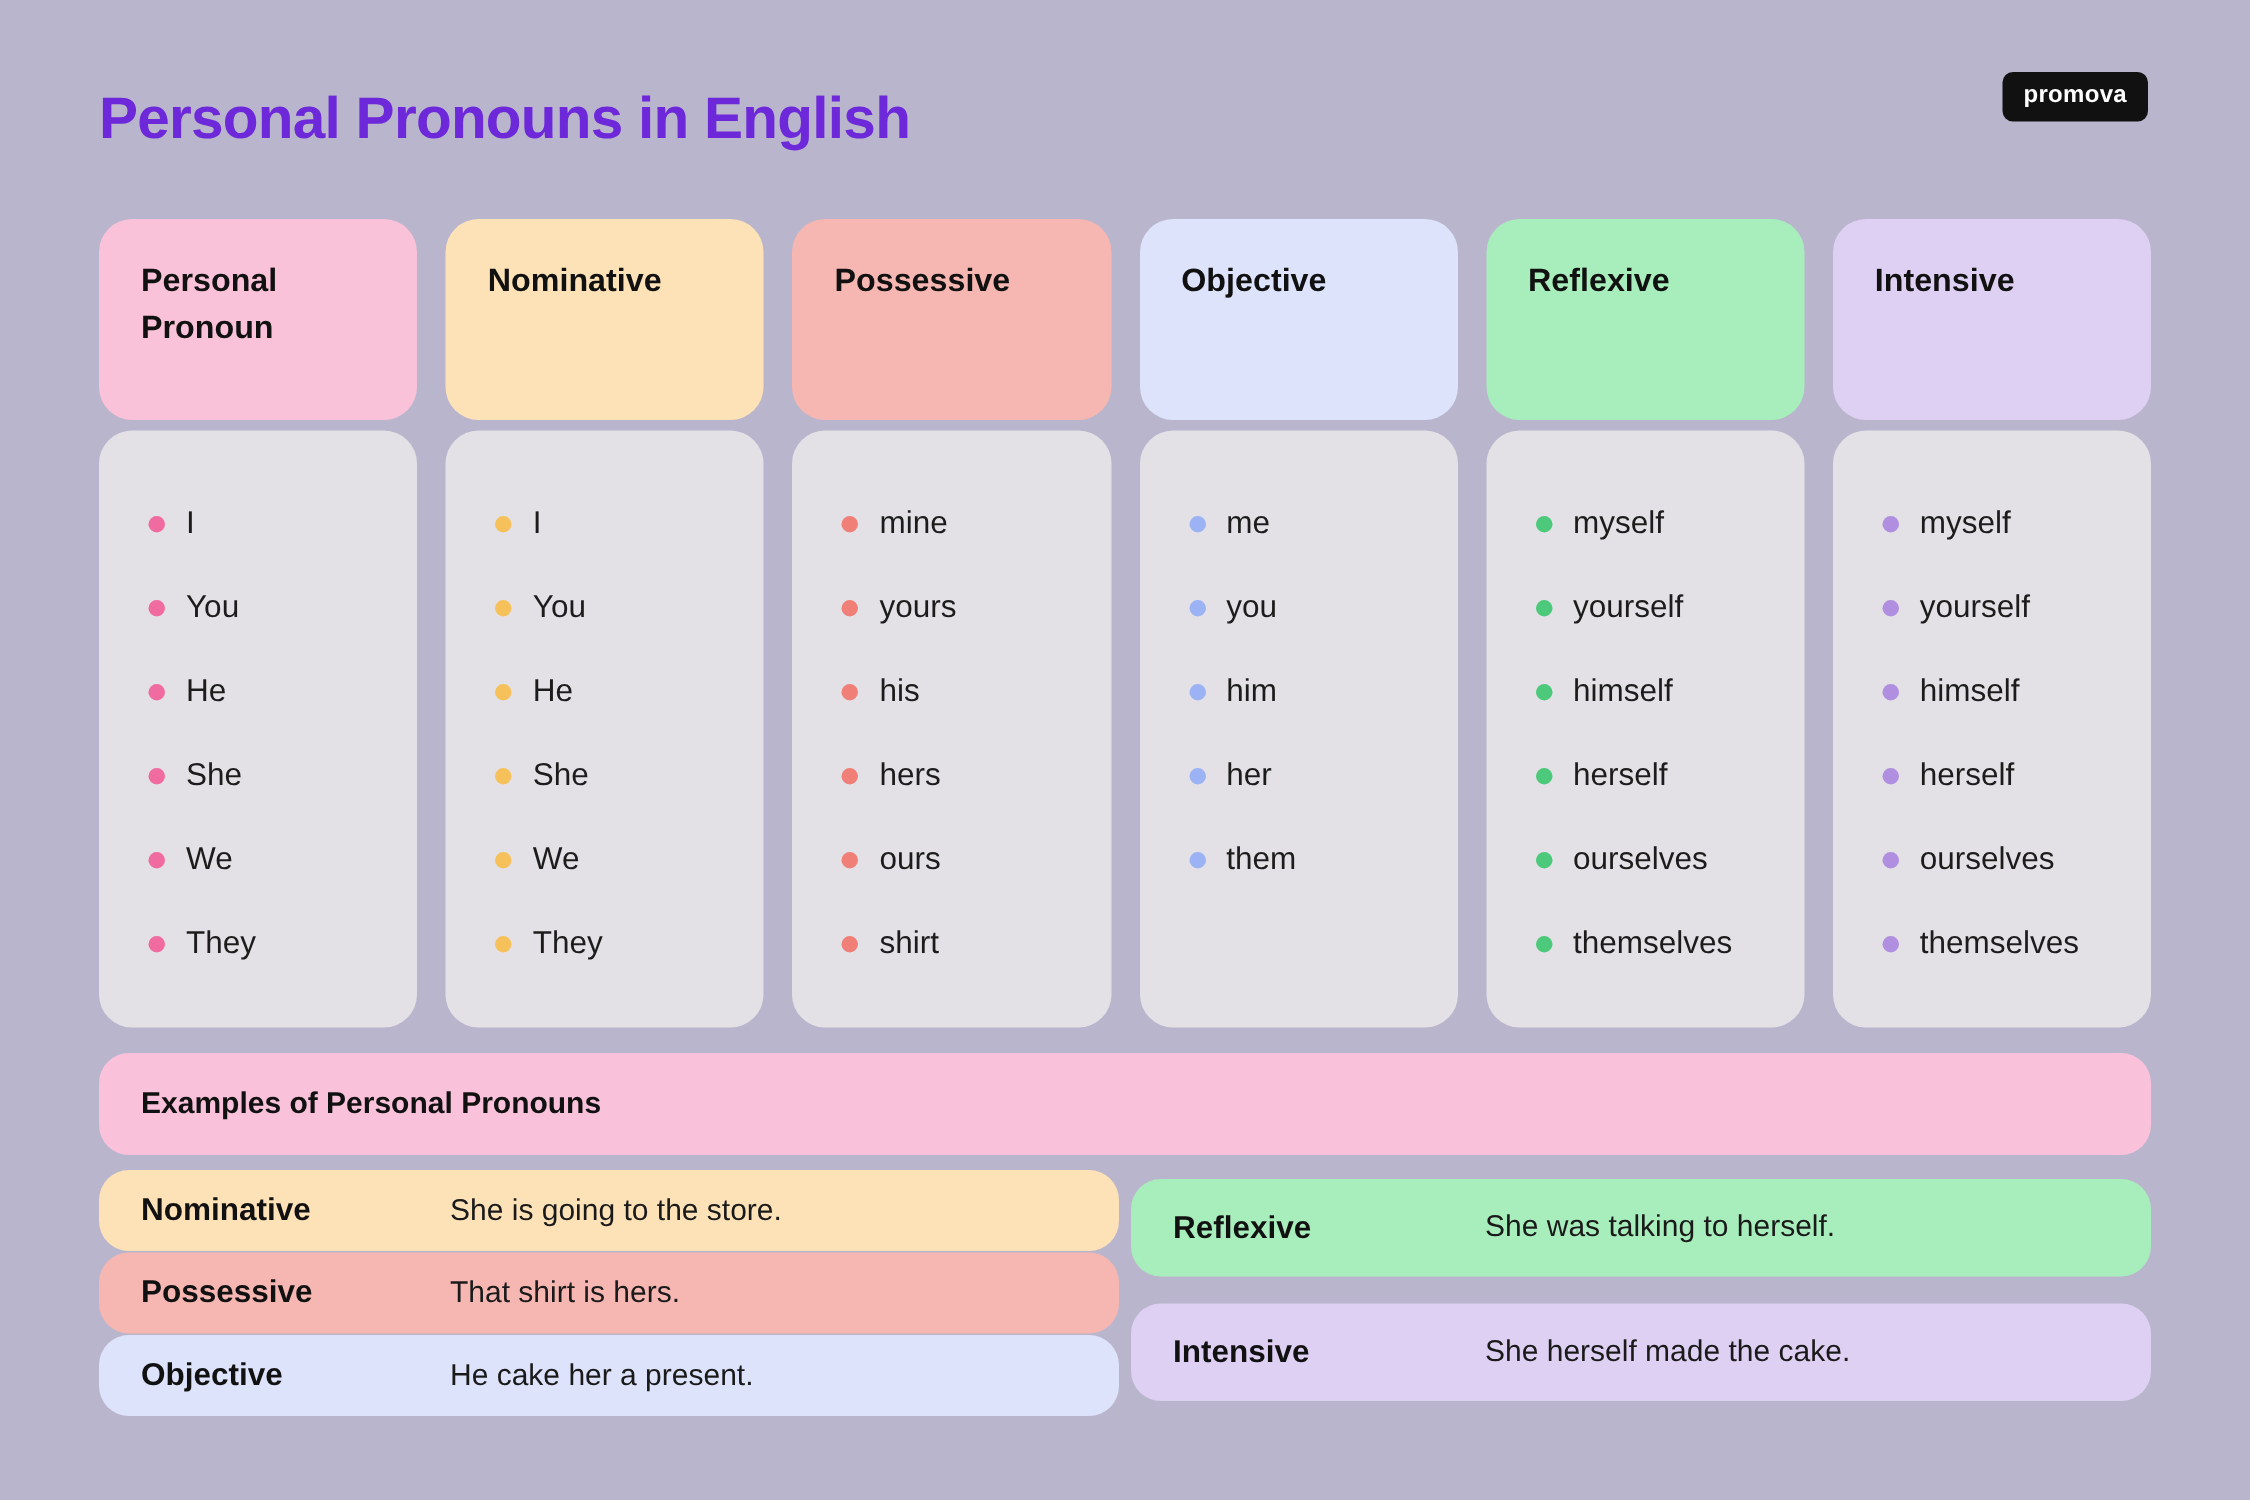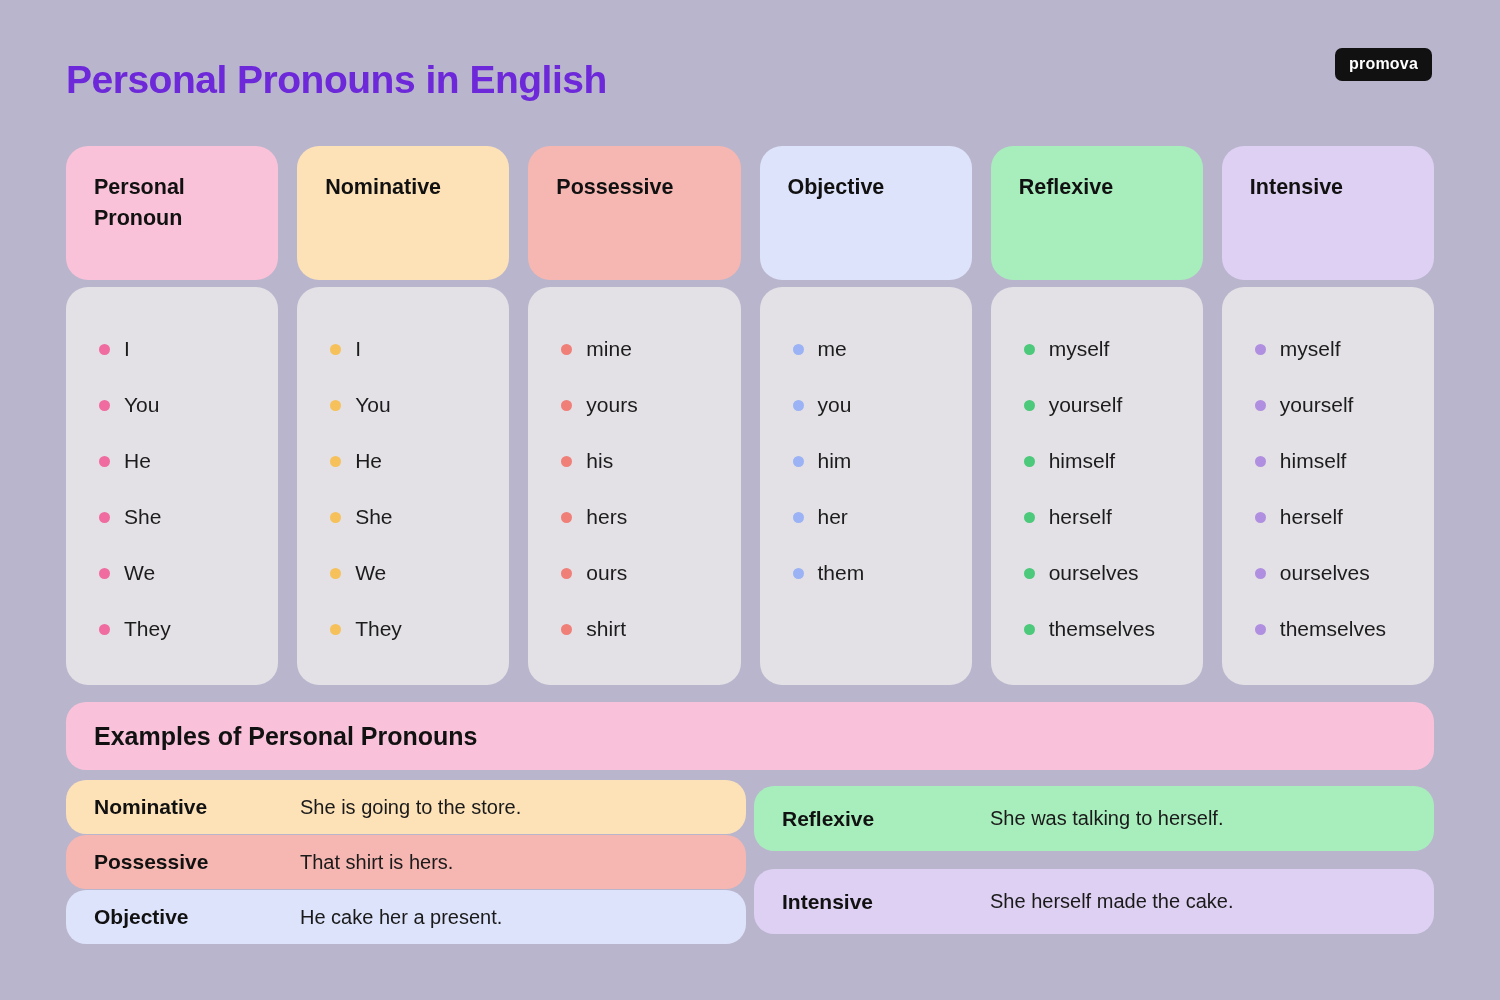--- a/index.html
+++ b/index.html
@@ -87,21 +87,21 @@
     position: absolute;
     left: 66px;
     top: 702px;
     width: 1368px;
     height: 68px;
     border-radius: 20px;
     background: #f9c2da;
     display: flex;
     align-items: center;
     padding-left: 28px;
-    font-size: 25px;
+    font-size: 20px;
     font-weight: bold;
     color: #111;
   }
   .ex-row {
     position: absolute;
     border-radius: 20px;
     display: flex;
     align-items: center;
     height: 54px;
   }

